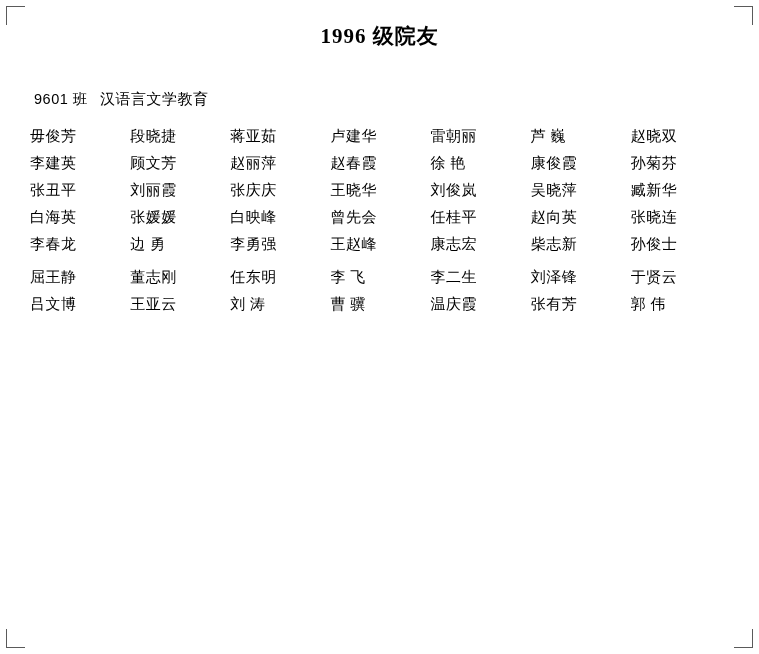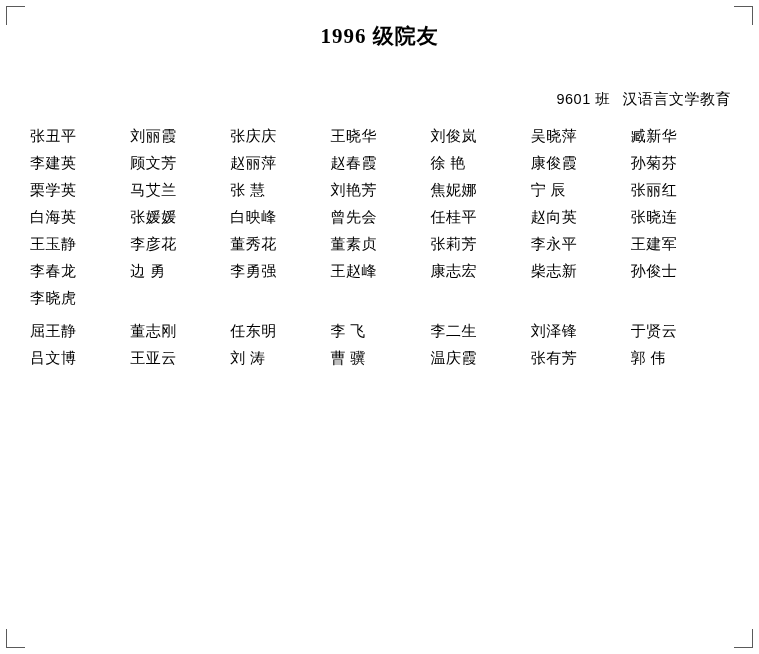--- a/index.html
+++ b/index.html
@@ -50,24 +50,23 @@
     top: 78px;
     left: 30px;
     right: 28px;
   }
 
   .section {
     margin-bottom: 6px;
   }
   .section-heading {
     font-size: 15px;
-    margin: 12px 0 14px 12px;
+    margin: 12px 0 14px 4px;
     letter-spacing: 0.5px;
     white-space: nowrap;
-    text-align: right;
   }
   .section-heading .cls {
     font-family: "Liberation Sans", sans-serif;
     font-size: 14.5px;
   }
   .section-heading .major {
     margin-left: 8px;
   }
 
   table.names {
@@ -101,81 +100,63 @@
   <div class="content">
 
     <div class="section">
       <div class="section-heading">
         <span class="cls">9601 班</span>
         <span class="major">汉语言文学教育</span>
       </div>
       <table class="names">
         <tbody>
           <tr>
-            <td>张丑平</td>
-            <td>刘丽霞</td>
-            <td>张庆庆</td>
-            <td>王晓华</td>
-            <td>刘俊岚</td>
-            <td class="col-pad">吴晓萍</td>
-            <td>臧新华</td>
+            <td>毋俊芳</td>
+            <td>段晓捷</td>
+            <td>蒋亚茹</td>
+            <td>卢建华</td>
+            <td>雷朝丽</td>
+            <td class="col-pad">芦  巍</td>
+            <td>赵晓双</td>
           </tr>
           <tr>
             <td>李建英</td>
             <td>顾文芳</td>
             <td>赵丽萍</td>
             <td>赵春霞</td>
             <td>徐  艳</td>
             <td class="col-pad">康俊霞</td>
             <td>孙菊芬</td>
           </tr>
           <tr>
-            <td>栗学英</td>
-            <td>马艾兰</td>
-            <td>张  慧</td>
-            <td>刘艳芳</td>
-            <td>焦妮娜</td>
-            <td class="col-pad">宁  辰</td>
-            <td>张丽红</td>
+            <td>张丑平</td>
+            <td>刘丽霞</td>
+            <td>张庆庆</td>
+            <td>王晓华</td>
+            <td>刘俊岚</td>
+            <td class="col-pad">吴晓萍</td>
+            <td>臧新华</td>
           </tr>
           <tr>
             <td>白海英</td>
             <td>张媛媛</td>
             <td>白映峰</td>
             <td>曾先会</td>
             <td>任桂平</td>
             <td class="col-pad">赵向英</td>
             <td>张晓连</td>
           </tr>
           <tr>
-            <td>王玉静</td>
-            <td>李彦花</td>
-            <td>董秀花</td>
-            <td>董素贞</td>
-            <td>张莉芳</td>
-            <td class="col-pad">李永平</td>
-            <td>王建军</td>
-          </tr>
-          <tr>
             <td>李春龙</td>
             <td>边  勇</td>
             <td>李勇强</td>
             <td>王赵峰</td>
             <td>康志宏</td>
             <td class="col-pad">柴志新</td>
             <td>孙俊士</td>
-          </tr>
-          <tr>
-            <td>李晓虎</td>
-            <td></td>
-            <td></td>
-            <td></td>
-            <td></td>
-            <td class="col-pad"></td>
-            <td></td>
           </tr>
         </tbody>
       </table>
     </div>
 
     <div class="section">
       <table class="names">
         <tbody>
           <tr>
             <td>屈王静</td>

